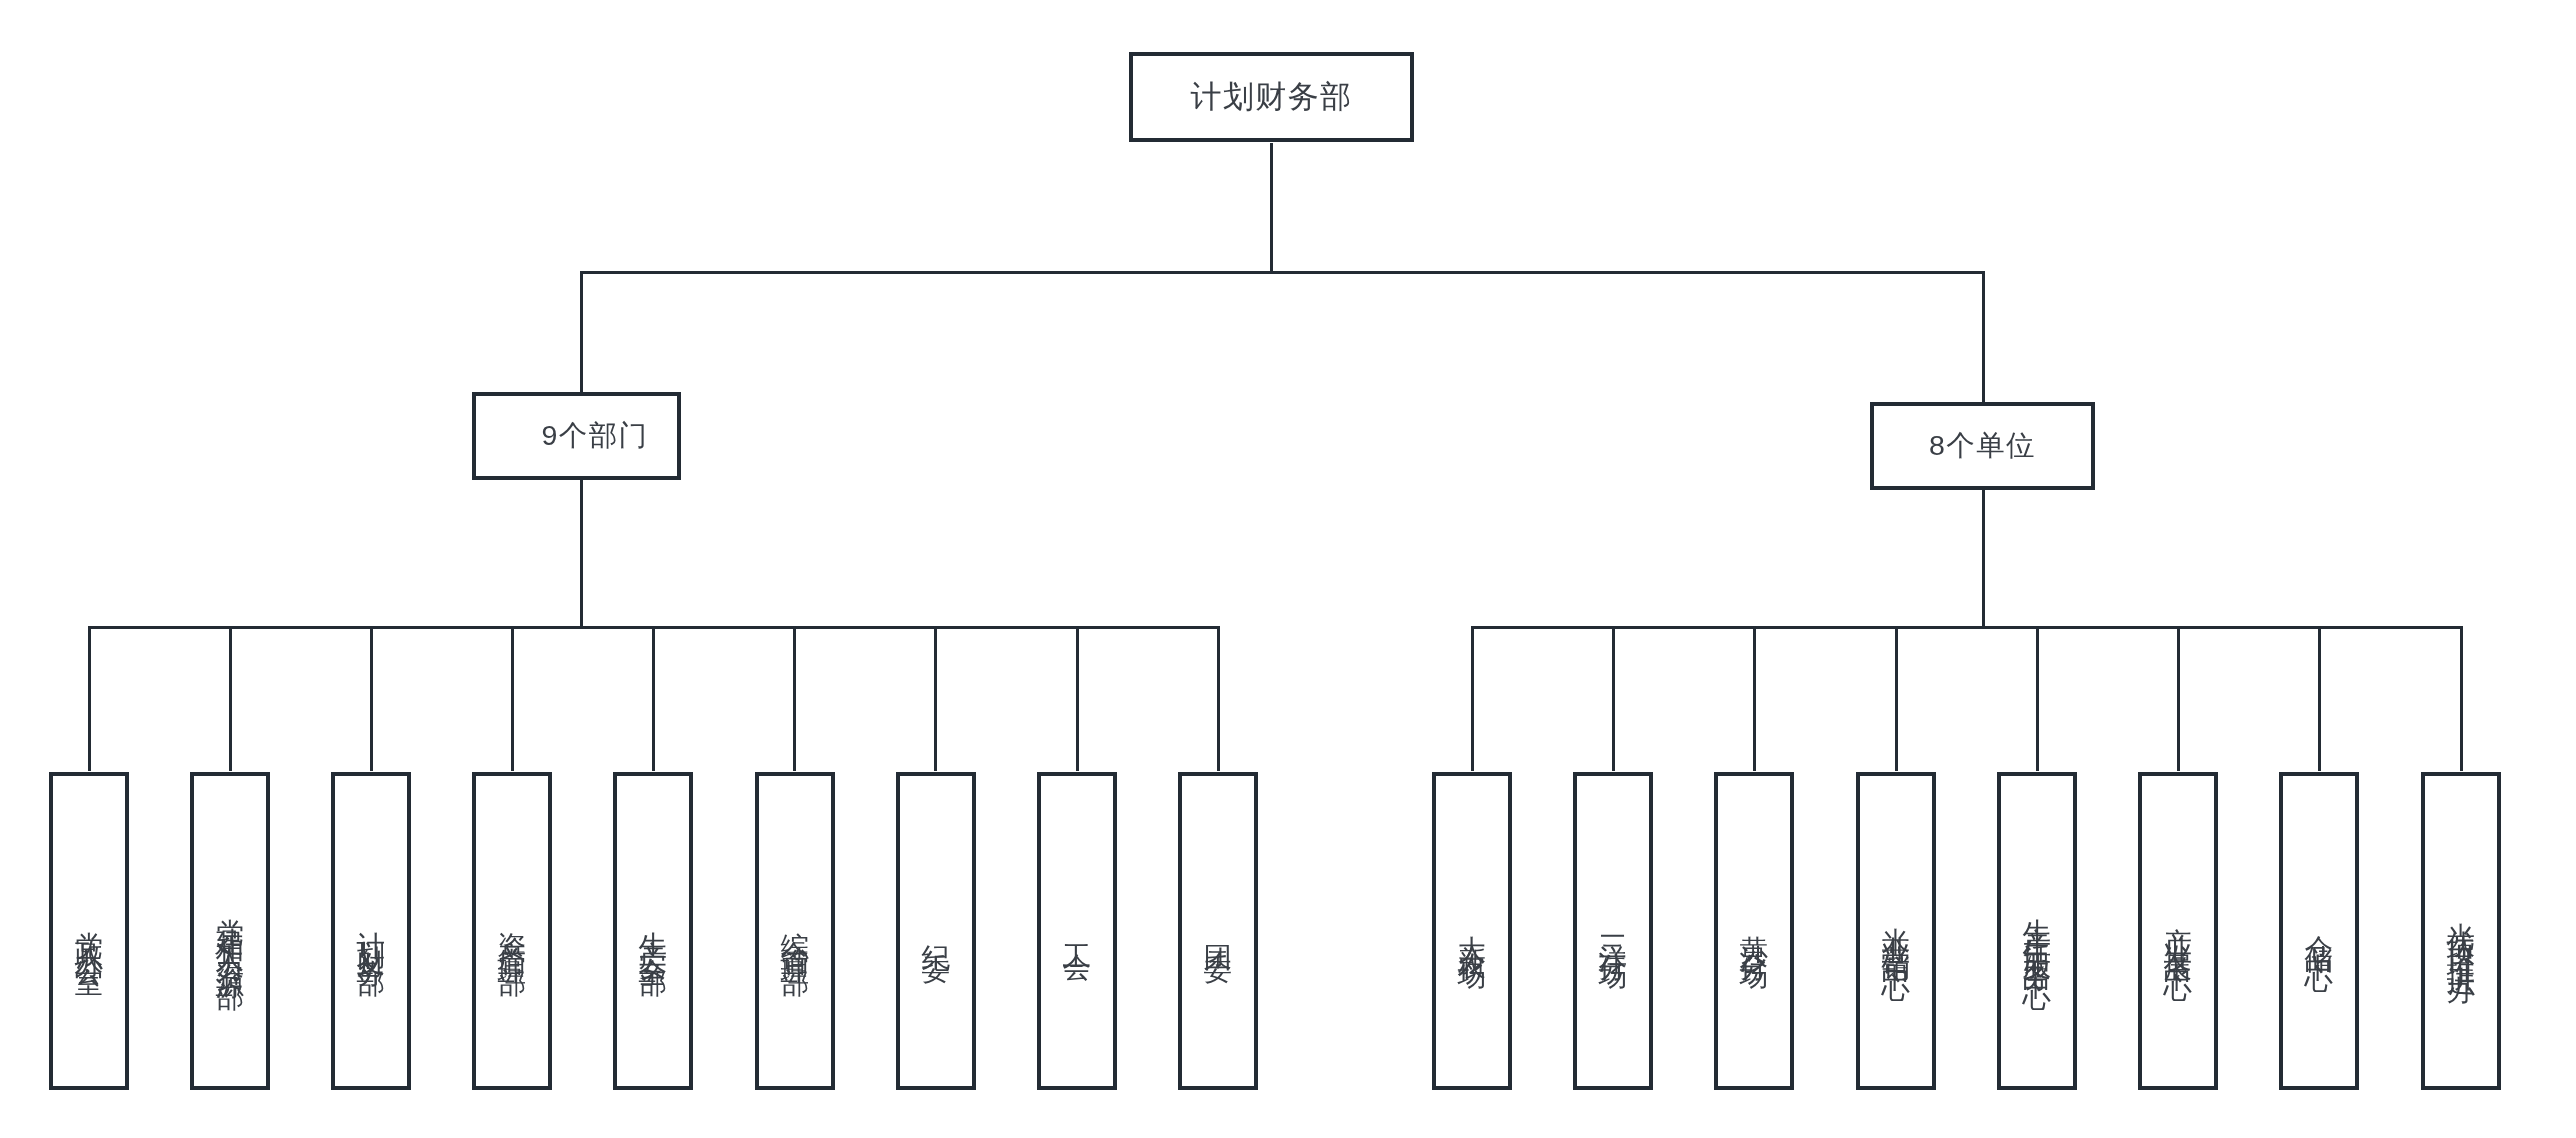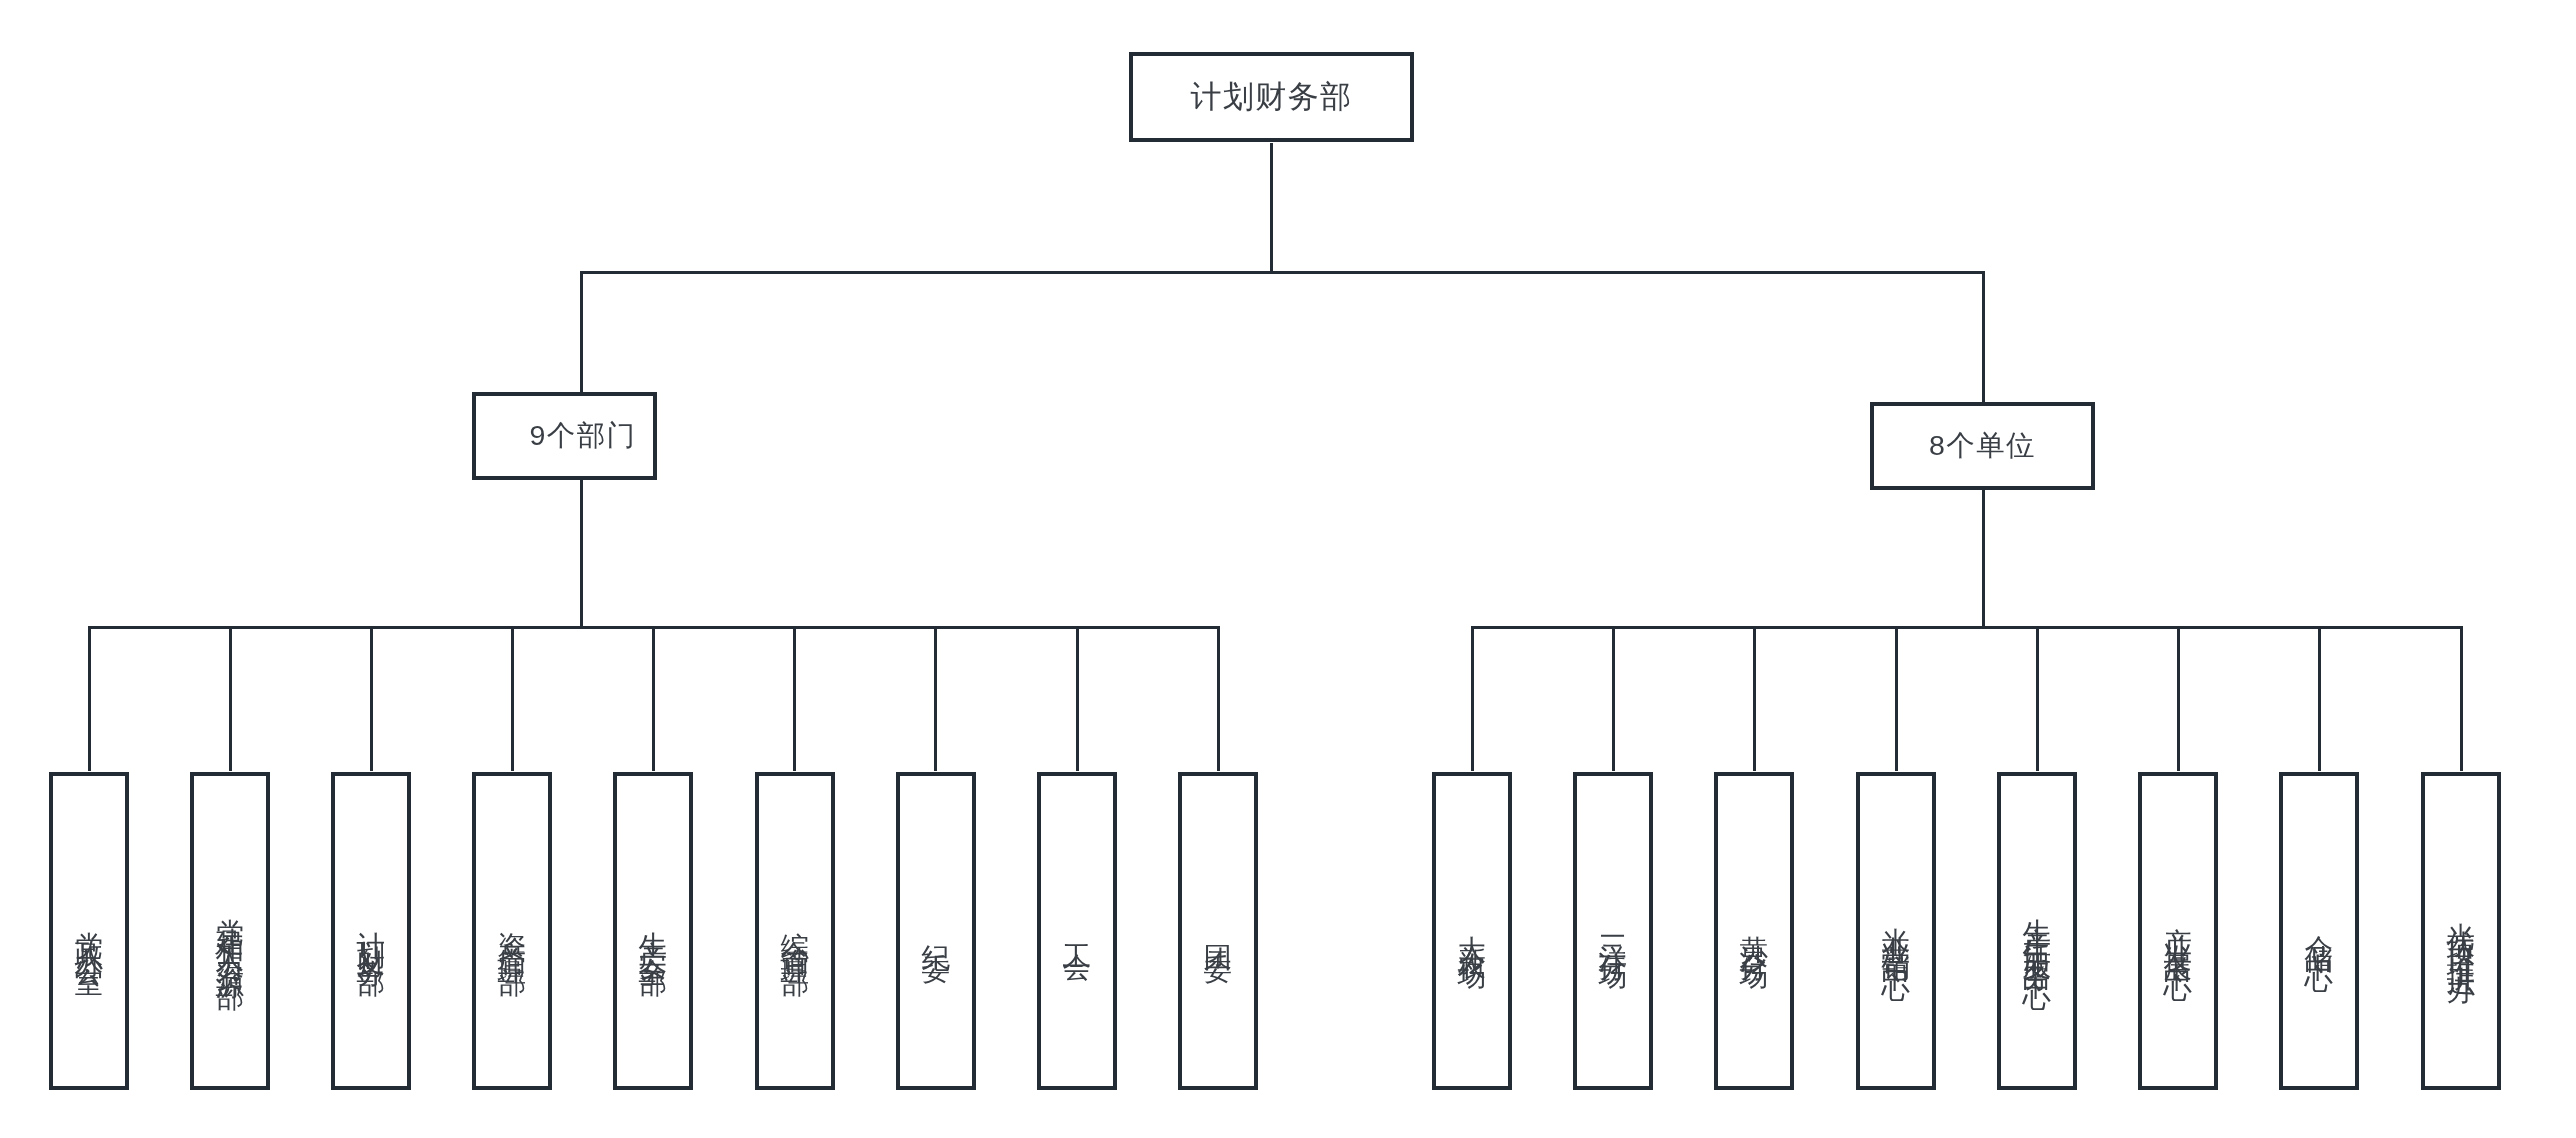--- a/index.html
+++ b/index.html
@@ -52,21 +52,21 @@
     font-size:28.5px;
     color:var(--text);
     white-space:nowrap;
   }
   .line{
     position:absolute;
     background:var(--line);
   }
   
   #root-box   {left:1129px; top:52px;  width:285px; height:90px;}
-  #branch-dept{left:472px;  top:392px; width:185px; height:88px;padding-left:37px;}
+  #branch-dept{left:472px;  top:392px; width:209px; height:88px;padding-left:37px;}
   #branch-unit{left:1870px; top:402px; width:225px; height:88px;align-items:center;}
   #branch-dept .hlabel,#branch-unit .hlabel{font-size:28.5px;}
 
   #l1-v      {left:1270px; top:143px; width:2.7px;    height:131px;}
   #l1-h      {left:580px;  top:271px; width:1404px; height:2.7px;}
   #l1-d-left {left:580px;  top:271px; width:2.7px;    height:121px;}
   #l1-d-right{left:1982px; top:271px; width:2.7px;    height:131px;}
 
   #l2-v-left {left:580px;  top:480px; width:2.7px;    height:149px;}
   #l2-h-left {left:88px;  top:626px; width:1132px; height:2.7px;}

